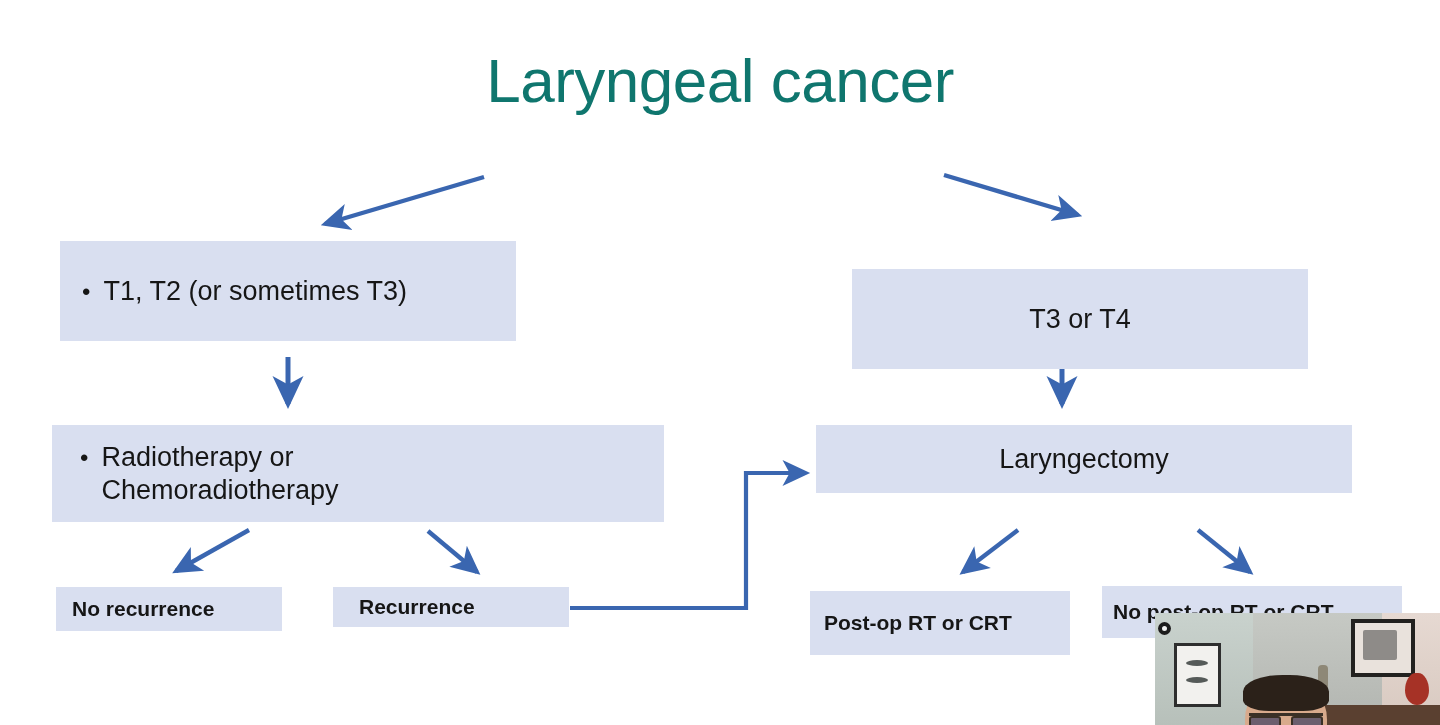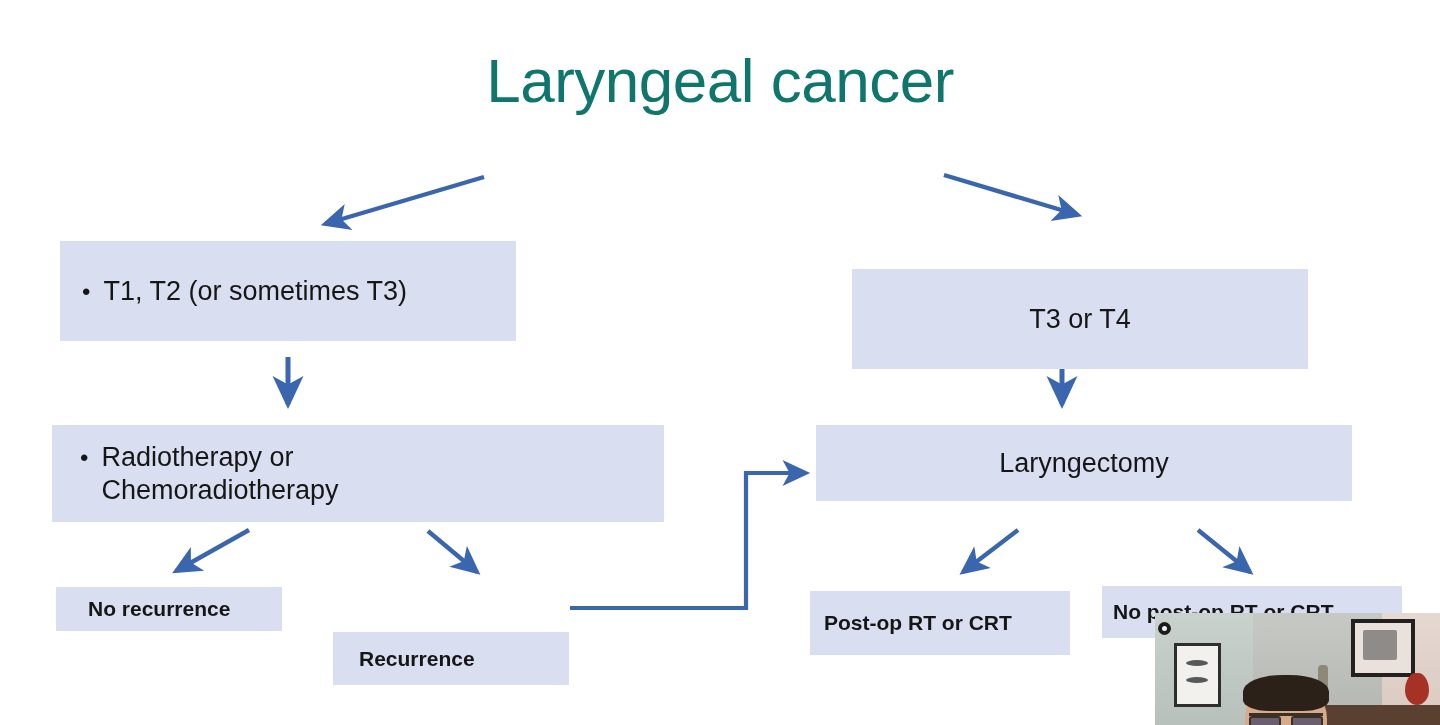--- a/index.html
+++ b/index.html
@@ -62,23 +62,23 @@
   }
   .bullet-inner {
     display: flex;
     align-items: flex-start;
   }
 
   
   #node-t1t2      { left: 60px;  top: 241px; width: 456px; height: 100px; padding-left: 22px; }
   #node-t3t4      { left: 852px; top: 236px; width: 456px; height: 100px; margin-top: 33px; }
   #node-radio     { left: 52px;  top: 425px; width: 612px; height: 97px;  padding-left: 28px; }
-  #node-laryng    { left: 816px; top: 425px; width: 536px; height: 76px; }
-  #node-norecur   { left: 56px;  top: 587px; width: 226px; height: 44px; padding-left: 32px; }
-  #node-recur     { left: 333px; top: 587px; width: 236px; height: 53px; padding-left: 26px; margin-top: 45px; }
+  #node-laryng    { left: 816px; top: 425px; width: 536px; height: 68px; }
+  #node-norecur   { left: 56px;  top: 587px; width: 226px; height: 44px; padding-left: 16px; }
+  #node-recur     { left: 333px; top: 587px; width: 236px; height: 40px; padding-left: 26px; }
   #node-postop    { left: 810px; top: 591px; width: 260px; height: 64px; padding-left: 14px; }
   #node-nopostop  { left: 1102px;top: 586px; width: 300px; height: 52px; padding-left: 11px; text-align: center; }
 
   
   #arrow-layer {
     position: absolute;
     left: 0; top: 0;
     width: 1440px; height: 725px;
     pointer-events: none;
   }

